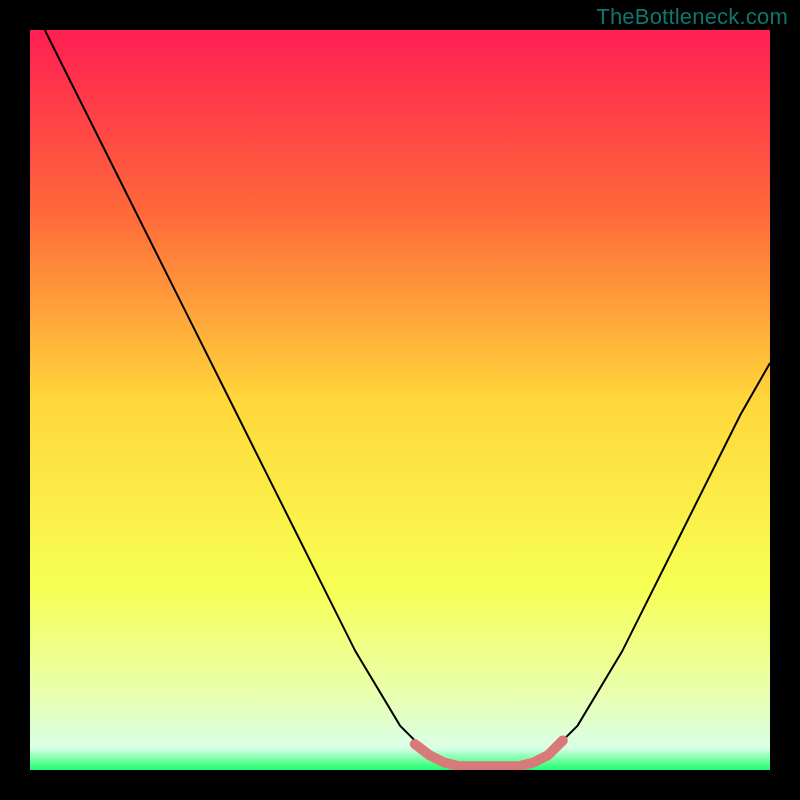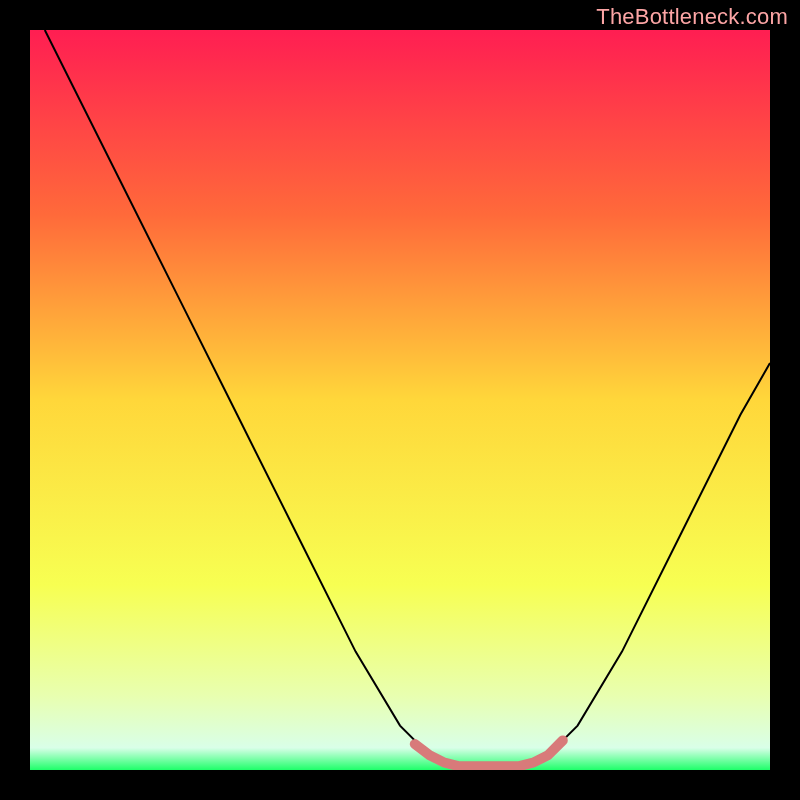--- a/index.html
+++ b/index.html
@@ -14,21 +14,21 @@
   .outer {
     position: relative;
     width: 800px;
     height: 800px;
     background: #000;
   }
   .watermark {
     position: absolute;
     top: 4px;
     right: 12px;
-    color: #fca5a5;
+    color: #0f766e;
     font-size: 22px;
     font-weight: 400;
     letter-spacing: 0.2px;
     z-index: 10;
   }
   .plot-frame {
     position: absolute;
     left: 30px;
     top: 30px;
     width: 740px;

